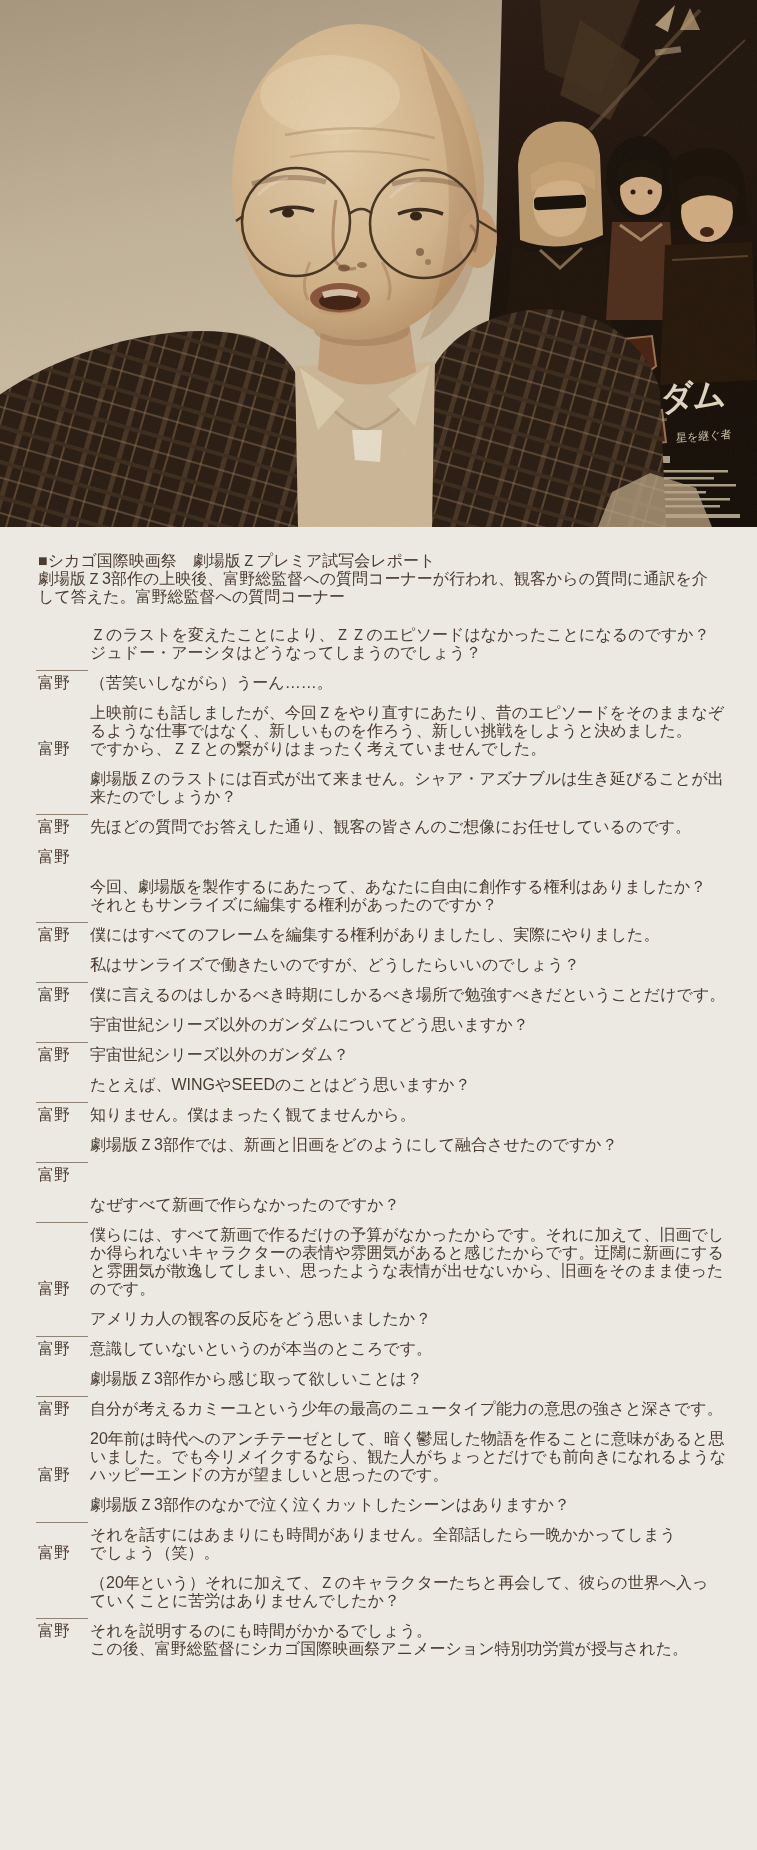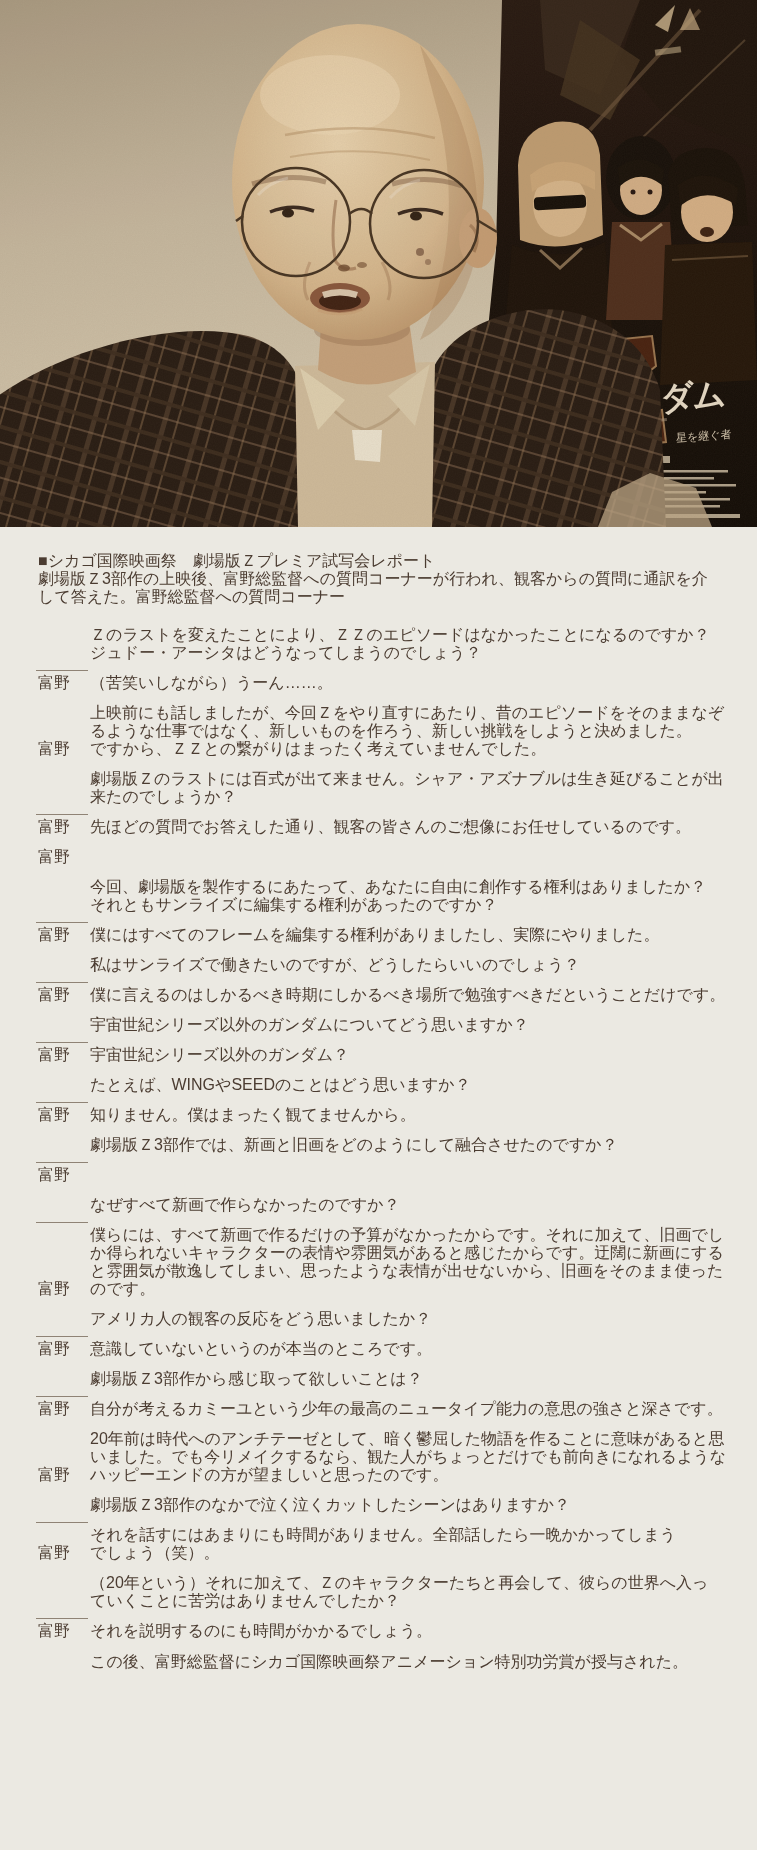--- a/index.html
+++ b/index.html
@@ -4,21 +4,21 @@
 <style>
   html,body { margin:0; padding:0; background:#ebe9e2; }
   .page { position:relative; width:757px; height:1850px; background:#ebe9e2; overflow:hidden;
           font-family:"Liberation Sans", sans-serif; }
   .photo { display:block; width:757px; height:527px; }
   .content { padding:25px 8px 0 38px; color:#4b3c31; font-size:16px; line-height:18px; }
   .title { white-space:pre; }
   .intro { white-space:pre; }
   .row { display:flex; align-items:flex-end; margin-top:12px; }
   .qa-list .row:first-child { margin-top:20px; }
-  .row.narration { margin-top:13px; }
+  .row.narration { margin-top:0; }
   .lead { width:52px; flex:0 0 52px; }
   .qdash { position:relative; }
   .qdash::after { content:""; position:absolute; left:-2px; top:8px; width:52px; height:1px; background:#8f8375; }
   .txt { white-space:pre; }
   svg text { font-family:"Liberation Sans", sans-serif; }
 </style>
 </head>
 <body>
 
 <div class="page">

